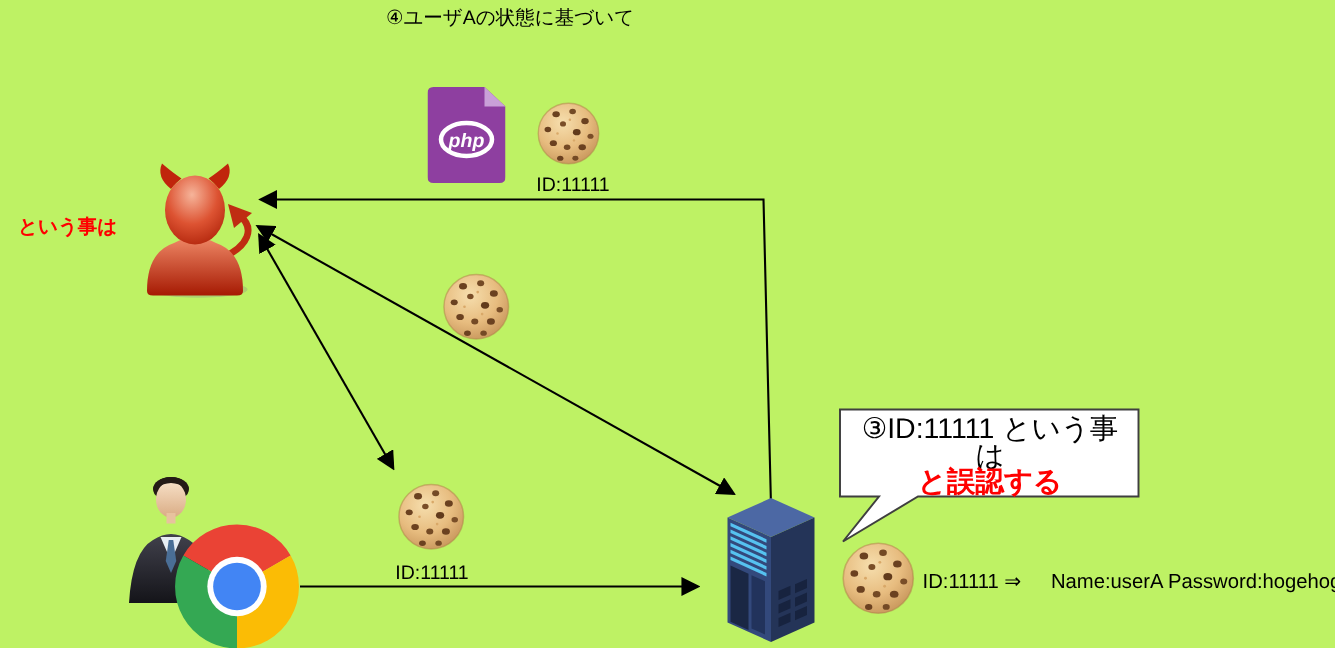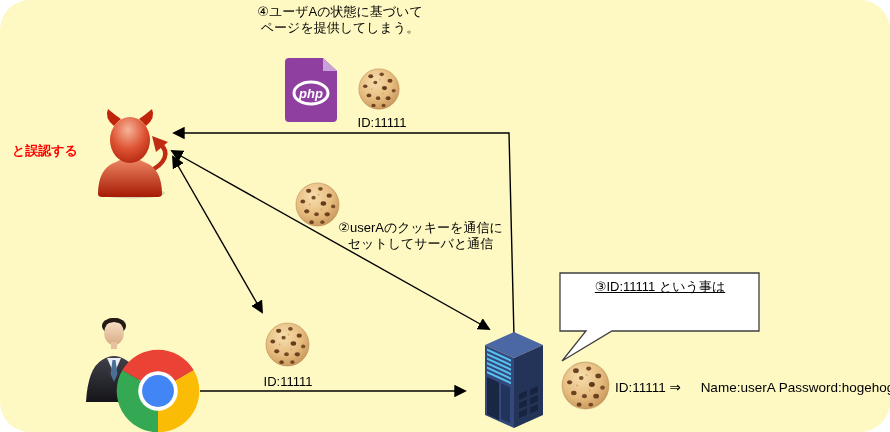--- a/index.html
+++ b/index.html
@@ -1,26 +1,26 @@
 <!DOCTYPE html>
 <html><head>
 <meta charset="utf-8">
 <style>
   html,body{margin:0;padding:0;background:#fff;}
   #stage{
-    position:relative;width:890px;height:432px;overflow:hidden;background:#fef9c3;
-    font-family:"Liberation Sans","DejaVu Sans",sans-serif;color:#000;border-radius:30px;
+    position:relative;width:890px;height:432px;overflow:hidden;background:#bef264;
+    font-family:"Liberation Sans","DejaVu Sans",sans-serif;color:#000;
   }
   .abs{position:absolute;}
   .txt{font-size:13px;line-height:15.5px;white-space:nowrap;z-index:3;}
   .ctr{text-align:center;}
   .red{color:#ff0000;font-weight:bold;}
   #arrow-layer{position:absolute;left:0;top:0;z-index:1;}
   .icon{z-index:2;}
-  #bubble-text{z-index:3;font-size:13px;line-height:17.5px;text-decoration:underline;}
+  #bubble-text{z-index:3;font-size:19px;line-height:17.5px;}
   #mapping-label span{display:inline-block;}
   #mapping-value{margin-left:16px;}
 </style>
 </head>
 <body>
 
 <div id="stage">
 
   <svg width="0" height="0" style="position:absolute" aria-hidden="true">
     <defs>
@@ -76,21 +76,20 @@
     </defs>
     <path d="M514,337 L509,133 L174,133" fill="none" stroke="#000" stroke-width="1.4" marker-end="url(#arr)"></path>
     <path d="M173,157 L262,312" fill="none" stroke="#000" stroke-width="1.4" marker-start="url(#arr)" marker-end="url(#arr)"></path>
     <path d="M172,151 L489,329" fill="none" stroke="#000" stroke-width="1.4" marker-start="url(#arr)" marker-end="url(#arr)"></path>
     <path d="M200,391 L465,391" fill="none" stroke="#000" stroke-width="1.4" marker-end="url(#arr)"></path>
     <path d="M560,273 L759,273 L759,331 L612,331 L562,361 L586,331 L560,331 Z" fill="#ffffff" stroke="#3f3f3f" stroke-width="1.3"></path>
   </svg>
 
   <div class="abs txt ctr" style="left:238px;top:4px;width:204px;">
     <div>④ユーザAの状態に基づいて</div>
-    <div>ページを提供してしまう。</div>
   </div>
 
   <svg class="abs icon" style="left:285px;top:58px;" width="52" height="64" viewBox="0 0 52 64">
     <path d="M4,0 H38 L52,13 V60 Q52,64 48,64 H4 Q0,64 0,60 V4 Q0,0 4,0 Z" fill="#8e3fa0"></path>
     <polygon points="38,0 52,13 38,13" fill="#c9a0d8"></polygon>
     <ellipse cx="26" cy="35" rx="17" ry="11" fill="none" stroke="#ffffff" stroke-width="3"></ellipse>
     <text x="26" y="40" text-anchor="middle" font-size="13" font-style="italic" font-weight="bold" fill="#ffffff">php</text>
   </svg>
 
   <svg class="abs icon" style="left:357px;top:67px;" width="44" height="44" viewBox="0 0 48 48">
@@ -100,31 +99,27 @@
 
   <svg class="abs icon" style="left:90px;top:108px;" width="88" height="92" viewBox="0 0 88 92">
     <ellipse cx="42" cy="85" rx="33" ry="5.5" fill="#8a8a8a" opacity="0.32"></ellipse>
     <path d="M58,64 C76,56 80,44 70,36" fill="none" stroke="#bf2c12" stroke-width="4.5" stroke-linecap="round"></path>
     <polygon points="62,28 78,34 66,44" fill="#bf2c12"></polygon>
     <path d="M24,18 Q14,10 18,1 Q25,7 31,11 Q27,14 24,18 Z" fill="#c0250c"></path>
     <path d="M56,18 Q66,10 62,1 Q55,7 49,11 Q53,14 56,18 Z" fill="#c0250c"></path>
     <path d="M8,86 Q8,60 26,54 Q33,50 40,50 Q47,50 54,54 Q72,60 72,86 Q72,89 68,89 L12,89 Q8,89 8,86 Z" fill="url(#devilBody)"></path>
     <ellipse cx="40" cy="32" rx="20" ry="23" fill="url(#devilHead)"></ellipse>
   </svg>
-  <div class="abs txt red" style="left:12px;top:143px;">と誤認する</div>
+  <div class="abs txt red" style="left:12px;top:143px;">という事は</div>
 
 
   <svg class="abs icon" style="left:294px;top:181px;" width="47" height="47" viewBox="0 0 48 48">
       <use href="#cookie-symbol"></use>
     </svg>
 
-  <div class="abs txt ctr" style="left:338px;top:220px;width:165px;">
-    <div>②userAのクッキーを通信に</div>
-    <div>セットしてサーバと通信</div>
-  </div>
 
   <svg class="abs icon" style="left:84px;top:316px;" width="60" height="86" viewBox="0 0 60 86">
     <ellipse cx="30" cy="10" rx="12" ry="8" fill="#241b16"></ellipse>
     <ellipse cx="30" cy="17" rx="10" ry="12" fill="url(#faceGrad)"></ellipse>
     <path d="M19,14 Q18,2 30,2 Q42,2 41,14 Q41,7 30,6 Q19,7 19,14 Z" fill="#241b16"></path>
     <rect x="27" y="26" width="6" height="7" fill="#e7c29e"></rect>
     <path d="M2,86 Q4,52 18,44 Q24,40 30,40 Q36,40 42,44 Q56,52 58,86 Z" fill="url(#suitGrad)"></path>
     <polygon points="23,42 37,42 30,58" fill="#e8eef4"></polygon>
     <polygon points="28.5,44 31.5,44 33.5,58 30,66 26.5,58" fill="#4a6e96"></polygon>
   </svg>
@@ -157,20 +152,21 @@
     <polygon points="36,62 44,58.5 44,64.5 36,68" fill="#17233f"></polygon>
     <polygon points="47,57.5 55,54 55,60 47,63.5" fill="#17233f"></polygon>
     <polygon points="36,71 44,67.5 44,73.5 36,77" fill="#17233f"></polygon>
     <polygon points="47,66.5 55,63 55,69 47,72.5" fill="#17233f"></polygon>
     <polygon points="36,80 44,76.5 44,82.5 36,86" fill="#17233f"></polygon>
     <polygon points="47,75.5 55,72 55,78 47,81.5" fill="#17233f"></polygon>
   </svg>
 
   <div id="bubble-text" class="abs ctr" style="left:568px;top:278px;width:184px;">
     <div>③ID:11111 という事は</div>
+    <div class="red">と誤認する</div>
   </div>
 
   <svg class="abs icon" style="left:560px;top:360px;" width="51" height="51" viewBox="0 0 48 48">
       <use href="#cookie-symbol"></use>
     </svg>
   <div id="mapping-label" class="abs txt" style="left:615px;top:380px;font-size:13.5px;">
     <span>ID:11111 ⇒</span>
     <span id="mapping-value">Name:userA Password:hogehoge</span>
   </div>
 

